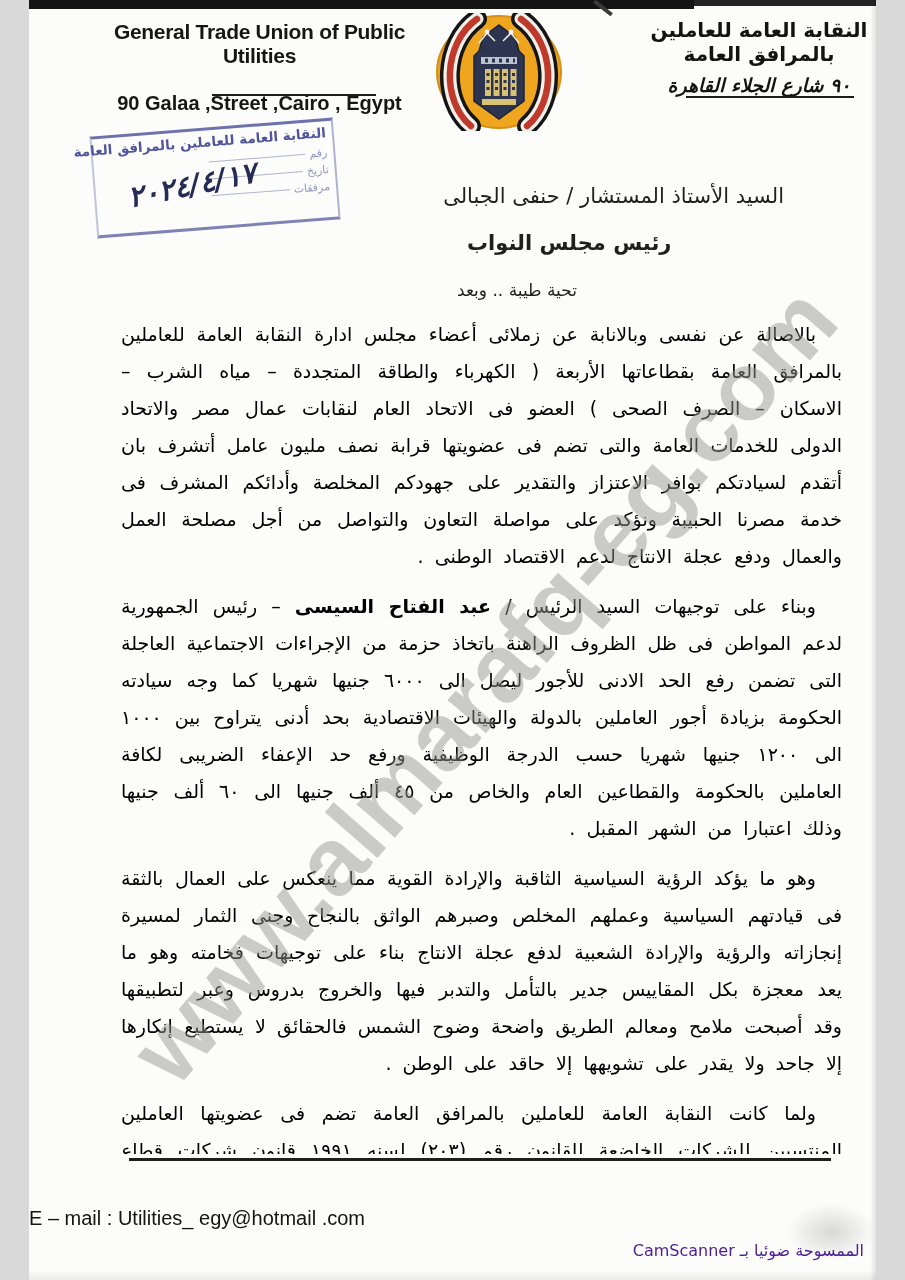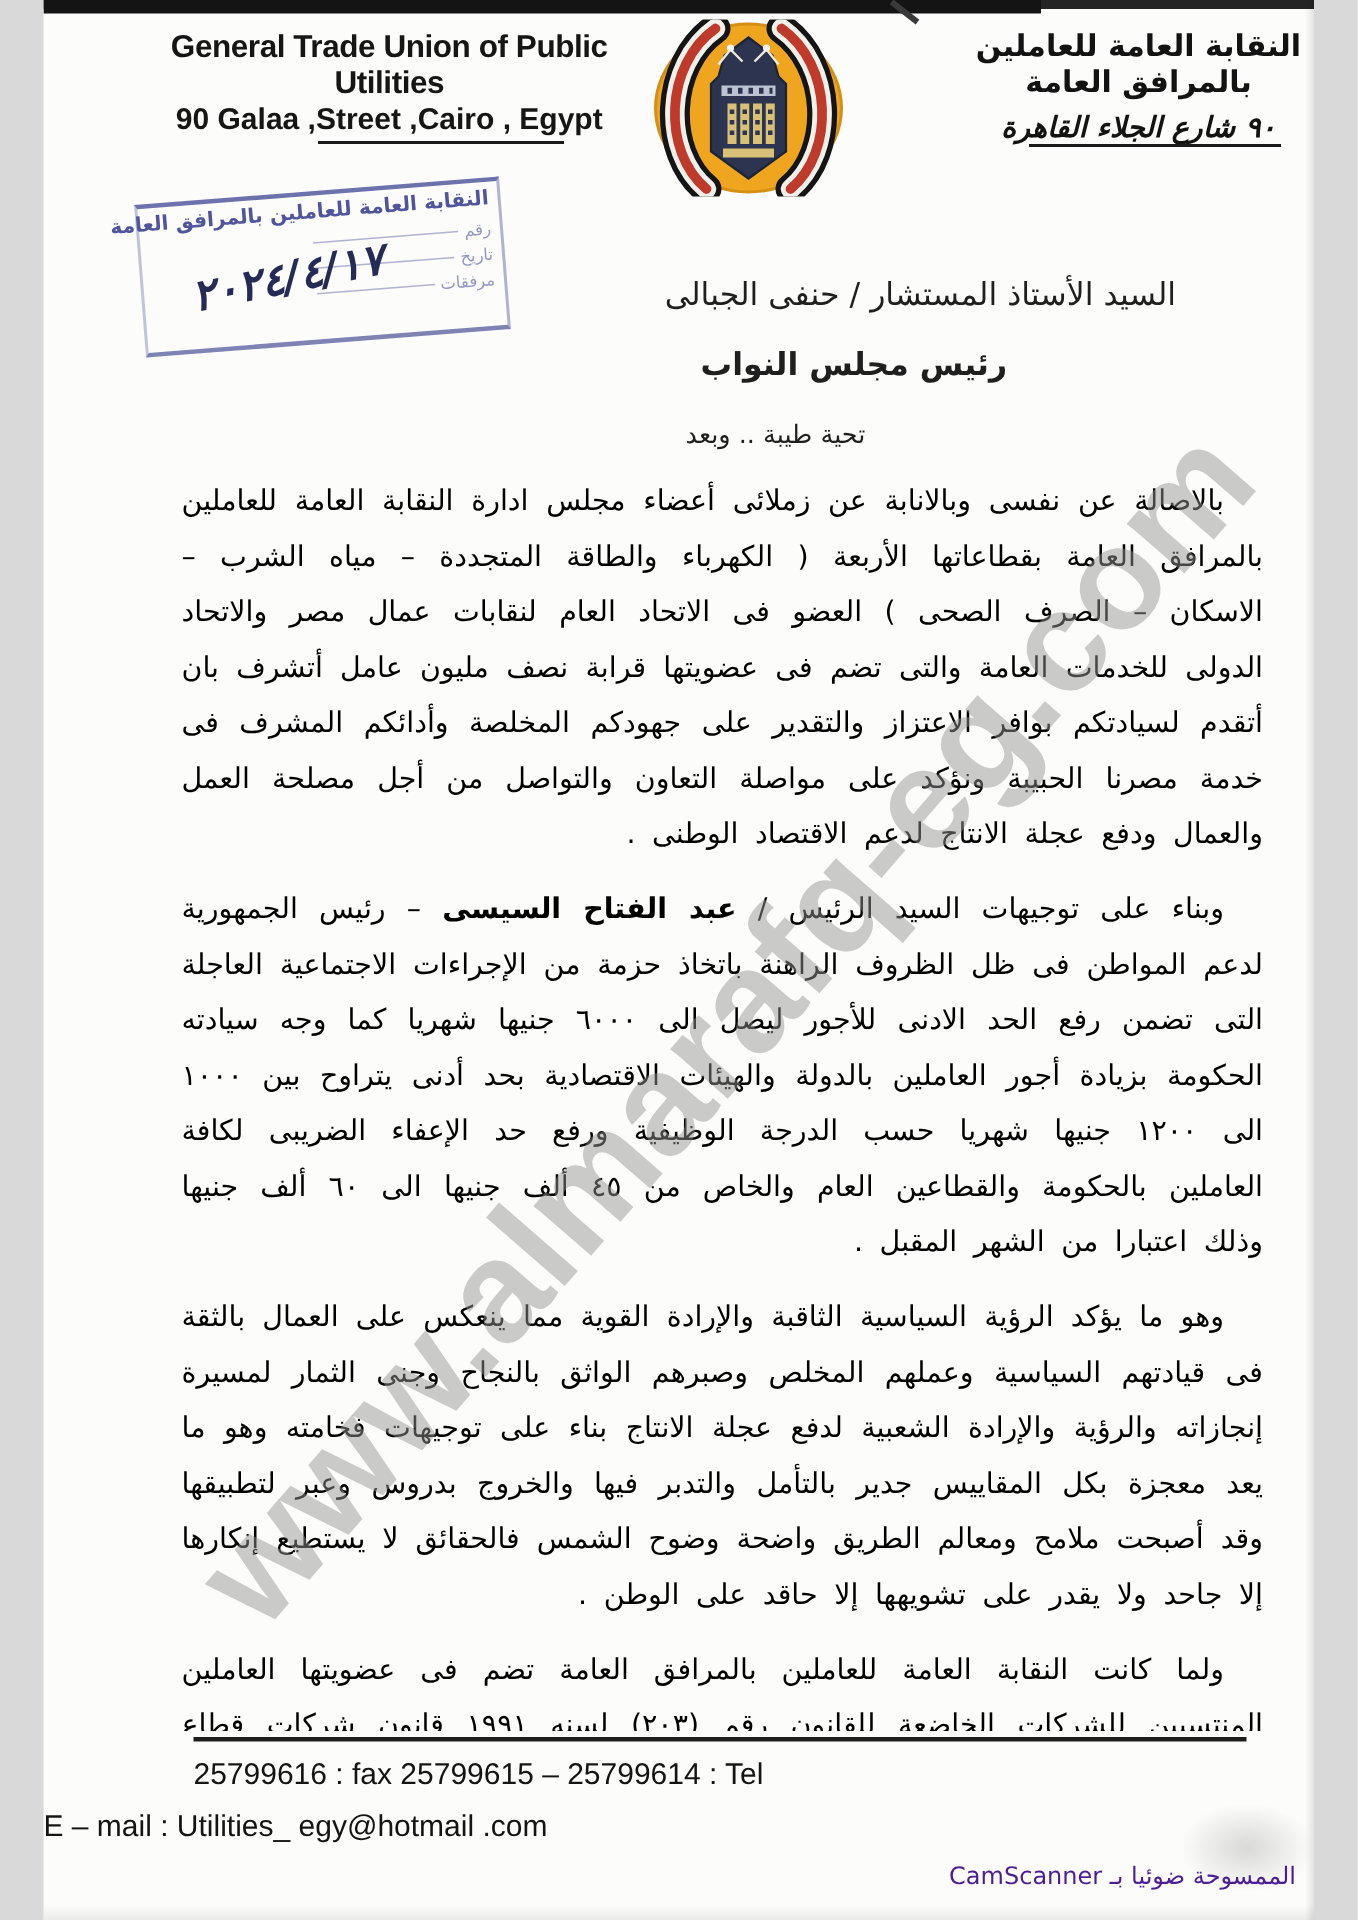--- a/index.html
+++ b/index.html
@@ -13,21 +13,21 @@
   .top-edge-left{position:absolute;left:0;top:0;width:665px;height:9px;background:#141414;}
   .top-tick{position:absolute;left:563px;top:6px;width:22px;height:4px;background:#3a3a3a;transform:rotate(38deg);}
   .right-edge{position:absolute;right:0;top:0;width:6px;height:1280px;background:linear-gradient(to left,rgba(0,0,0,.10),rgba(0,0,0,0));}
   .corner-shadow{position:absolute;right:0;bottom:18px;width:90px;height:60px;background:radial-gradient(ellipse at center,rgba(0,0,0,.14),rgba(0,0,0,0) 70%);}
   .bottom-strip{position:absolute;left:0;bottom:0;width:905px;height:10px;background:linear-gradient(to top,rgba(0,0,0,.07),rgba(0,0,0,0));}
 
   
   .hdr-en{position:absolute;left:58px;top:20px;width:345px;text-align:center;
     font-family:"Liberation Sans",sans-serif;font-weight:700;color:#161616;}
   .hdr-en .l1{font-size:21px;letter-spacing:-.3px;}
-  .hdr-en .l2{font-size:20px;margin-top:1px;}
+  .hdr-en .l2{font-size:20px;margin-top:24px;}
   .rule{height:2px;background:#1c1c1c;}
   .rule-en{position:absolute;left:183px;top:94px;width:164px;}
   .hdr-ar{position:absolute;left:575px;top:18px;width:310px;text-align:center;
     font-weight:700;color:#131313;}
   .hdr-ar .l1{font-size:20px;}
   .hdr-ar .l2{font-size:19px;margin-top:8px;font-style:italic;}
   .rule-ar{position:absolute;left:657px;top:96px;width:168px;}
   .addr-dot{position:absolute;left:846px;top:54px;font-size:15px;font-weight:700;color:#222;}
   .logo{position:absolute;left:406px;top:13px;}
 
@@ -187,17 +187,16 @@
     <p><span>وبناء على توجيهات السيد الرئيس / </span><span style="font-weight: 700;">عبد الفتاح السيسى</span><span> – رئيس الجمهورية لدعم المواطن فى ظل الظروف الراهنة باتخاذ حزمة من الإجراءات الاجتماعية العاجلة التى تضمن رفع الحد الادنى للأجور ليصل الى ٦٠٠٠ جنيها شهريا كما وجه سيادته الحكومة بزيادة أجور العاملين بالدولة والهيئات الاقتصادية بحد أدنى يتراوح بين ١٠٠٠ الى ١٢٠٠ جنيها شهريا حسب الدرجة الوظيفية ورفع حد الإعفاء الضريبى لكافة العاملين بالحكومة والقطاعين العام والخاص من ٤٥ ألف جنيها الى ٦٠ ألف جنيها وذلك اعتبارا من الشهر المقبل .</span></p>
     <p><span>وهو ما يؤكد الرؤية السياسية الثاقبة والإرادة القوية مما ينعكس على العمال بالثقة فى قيادتهم السياسية وعملهم المخلص وصبرهم الواثق بالنجاح وجنى الثمار لمسيرة إنجازاته والرؤية والإرادة الشعبية لدفع عجلة الانتاج بناء على توجيهات فخامته وهو ما يعد معجزة بكل المقاييس جدير بالتأمل والتدبر فيها والخروج بدروس وعبر لتطبيقها وقد أصبحت ملامح ومعالم الطريق واضحة وضوح الشمس فالحقائق لا يستطيع إنكارها إلا جاحد ولا يقدر على تشويهها إلا حاقد على الوطن .</span></p>
     <p><span>ولما كانت النقابة العامة للعاملين بالمرافق العامة تضم فى عضويتها العاملين المنتسبين للشركات الخاضعة للقانون رقم (٢٠٣) لسنه ١٩٩١ قانون شركات قطاع الأعمال العام وكذا العاملين المنتسبين للشركات الخاضعة للقانون رقم (١٥٩) لسنه ١٩٨١ قانون الشركات المساهمة وكذا العاملين المنتسبين للهيئات والمديريات الخاضعة للقانون رقم (٨١) لسنه ٢٠١٦ قانون الخدمة المدنية .</span></p>
   </div>
 
   <div class="wmark">
     <span>www.almarafq-eg.com</span>
   </div>
 
   <div class="f-rule"></div>
-  <div class="f-en">25799616 : fax  25799615 – 25799614 : Tel</div>
   <div class="f-mail">E – mail : Utilities_ egy@hotmail .com</div>
   <div class="cam">الممسوحة ضوئيا بـ CamScanner</div>
 
 </div>
 
 </body></html>

